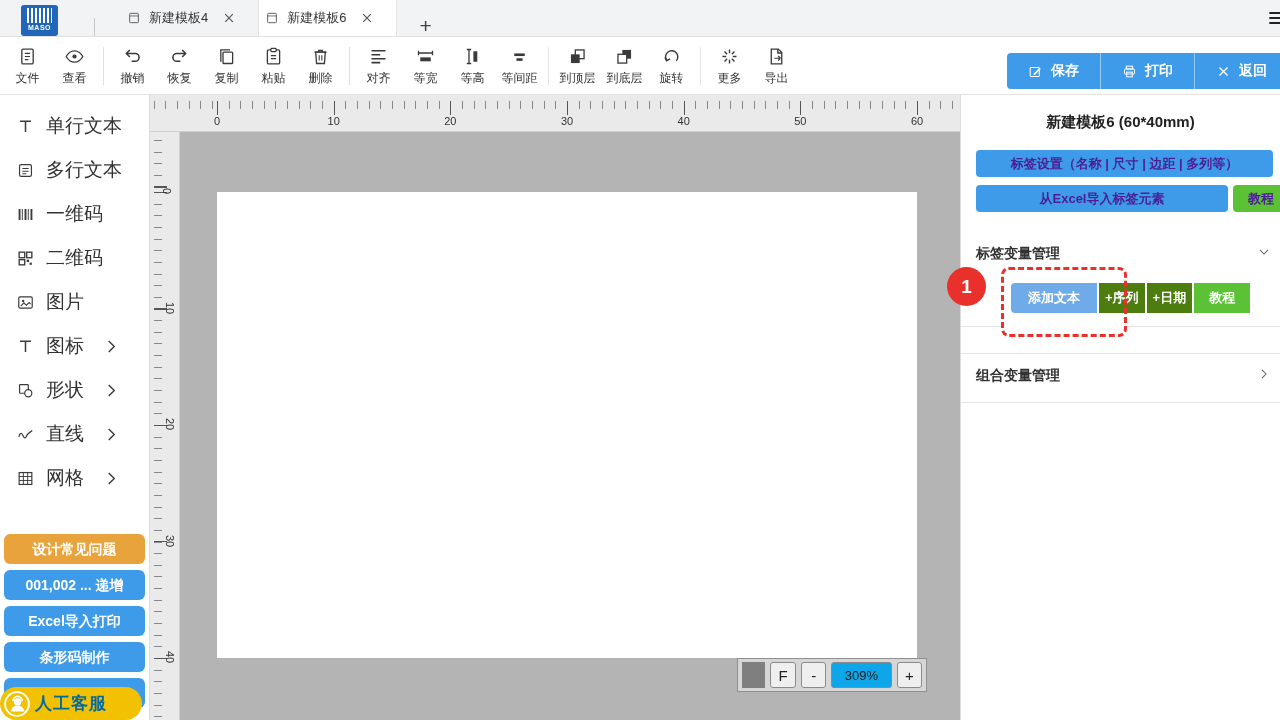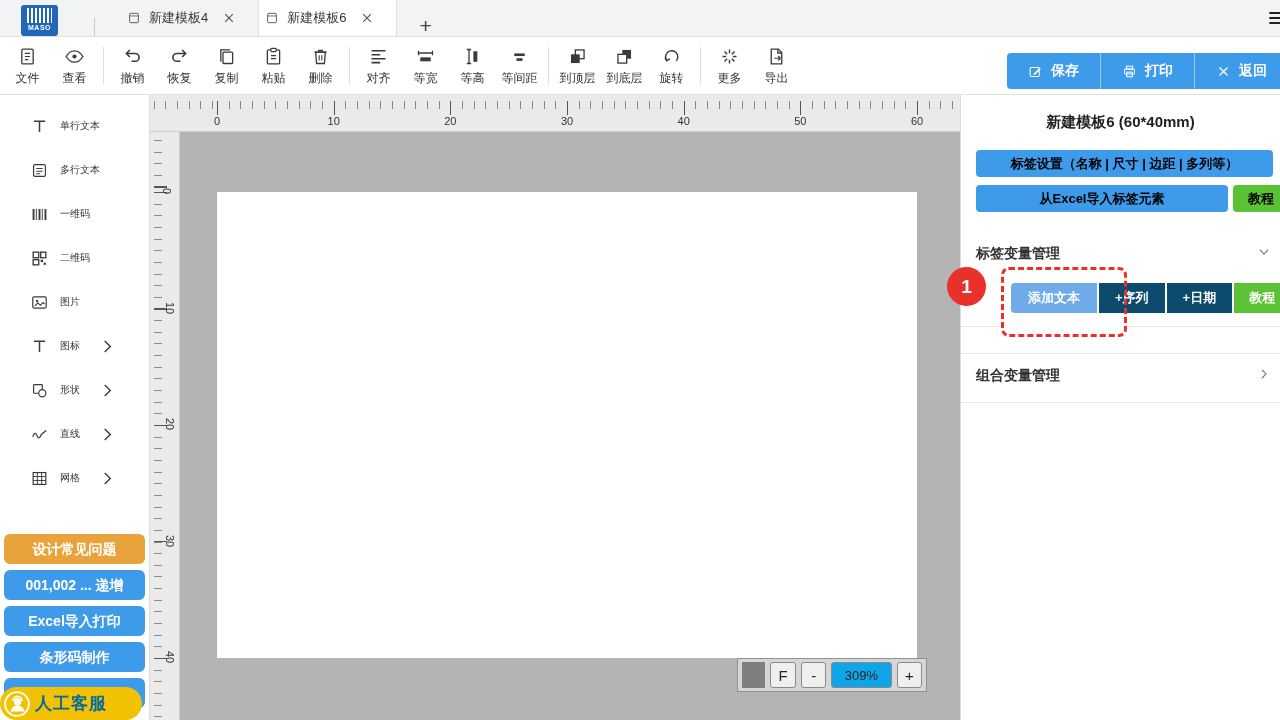--- a/index.html
+++ b/index.html
@@ -42,21 +42,21 @@
            border-radius:4px;overflow:hidden;z-index:3;}
   .action-btn{display:flex;align-items:center;gap:8px;padding:0 21px;color:#fff;font-size:14px;
            font-weight:bold;border-left:1px solid rgba(255,255,255,.45);cursor:pointer;}
   .action-btn:first-child{border-left:none;}
   .action-btn .icn svg{width:15px;height:15px}
 
   
   .sidebar{position:absolute;left:0;top:95px;width:150px;bottom:0;background:#fff;
            border-right:1px solid #ddd;box-sizing:border-box;}
   #side-items{padding-top:9px;}
-  .side-item{display:flex;align-items:center;height:44px;padding-left:29px;font-size:10px;color:#333;cursor:pointer;}
+  .side-item{display:flex;align-items:center;height:44px;padding-left:15px;font-size:19px;color:#333;cursor:pointer;}
   .side-item .icn{width:20px;margin-right:11px;color:#3b3b3b;}
   .side-item .icn svg{width:19px;height:19px}
   .side-chevron{margin-left:17px;color:#555;}
   .side-chevron svg{width:13px;height:13px}
   .quick-btn{position:absolute;left:4px;width:141px;height:30px;border-radius:6px;color:#fff;
              font-size:14px;font-weight:bold;text-align:center;line-height:30px;cursor:pointer;}
   .support{position:absolute;left:0;top:592px;width:142px;height:33px;border-radius:17px;
            background:#f2c101;z-index:10;display:flex;align-items:center;padding-left:3px;
            box-sizing:border-box;cursor:pointer;}
   .support .icn svg{width:28px;height:28px}
@@ -89,33 +89,33 @@
   .swatch{width:25px;height:26px;background:#7f7f7f;cursor:pointer;}
   .zbtn{width:27px;height:26px;background:#efefef;border:1px solid #8a8a8a;border-radius:3px;
         text-align:center;line-height:26px;font-size:15px;color:#222;box-sizing:border-box;cursor:pointer;}
   .zfield{width:64px;height:26px;background:#0ea5e9;border:1px solid #8a8a8a;border-radius:3px;
         text-align:center;line-height:26px;font-size:13px;color:#222;box-sizing:border-box;}
 
   
   .panel{position:absolute;left:960px;top:95px;width:320px;bottom:0;background:#fff;
          border-left:1px solid #dcdcdc;box-sizing:border-box;}
   .panel-title{padding-top:18px;text-align:center;font-size:15px;font-weight:bold;color:#222;}
-  .p-btn{position:absolute;background:#3e9be9;border-radius:4px;color:#000000;font-weight:bold;
+  .p-btn{position:absolute;background:#3e9be9;border-radius:4px;color:#4c1d95;font-weight:bold;
          font-size:13px;text-align:center;cursor:pointer;}
   #btn-settings{left:15px;top:55px;width:297px;height:27px;line-height:27px;}
   #btn-excel{left:15px;top:90px;width:252px;height:27px;line-height:27px;}
   #btn-tutorial1{left:272px;top:90px;width:56px;height:27px;line-height:27px;background:#5bc235;}
   .section-title{position:absolute;left:15px;font-size:14px;font-weight:bold;color:#333;cursor:pointer;}
   #var-title{top:150px;}  #combo-title{top:272px;}
   .chev{position:absolute;left:296px;color:#666;cursor:pointer;}
   .chev svg{width:14px;height:14px}
   #var-chev{top:150px;} #combo-chev{top:272px;}
   #var-btns{position:absolute;left:50px;top:188px;display:flex;gap:2px;height:30px;z-index:2;}
-  .var-btn{height:30px;line-height:30px;background:#0c4a6e;color:#fff;font-size:13px;
-           font-weight:bold;padding:0 16px;white-space:nowrap;cursor:pointer;}
+  .var-btn{height:30px;line-height:30px;background:#4d7c0f;color:#fff;font-size:13px;
+           font-weight:bold;padding:0 6px;white-space:nowrap;cursor:pointer;}
   .var-btn.light{background:#6fabe9;border-radius:4px 0 0 4px;padding:0 17px;}
   .var-btn.green{background:#5bc235;padding:0 15px;}
   .badge{position:absolute;left:-14px;top:172px;width:39px;height:39px;border-radius:50%;
          background:#e9302b;color:#fff;font-size:19px;font-weight:bold;text-align:center;
          line-height:39px;z-index:6;}
   .dashbox{position:absolute;left:40px;top:172px;width:126px;height:70px;border:3px dashed #e9302b;
          border-radius:8px;z-index:5;box-sizing:border-box;pointer-events:none;}
   .divider{position:absolute;height:1px;background:#e6e6e6;}
   #divA1{left:0;top:231px;width:40px;} #divA2{left:166px;top:231px;width:154px;}
   #divB{left:0;top:258px;width:100%;}  #divC{left:0;top:307px;width:100%;}

